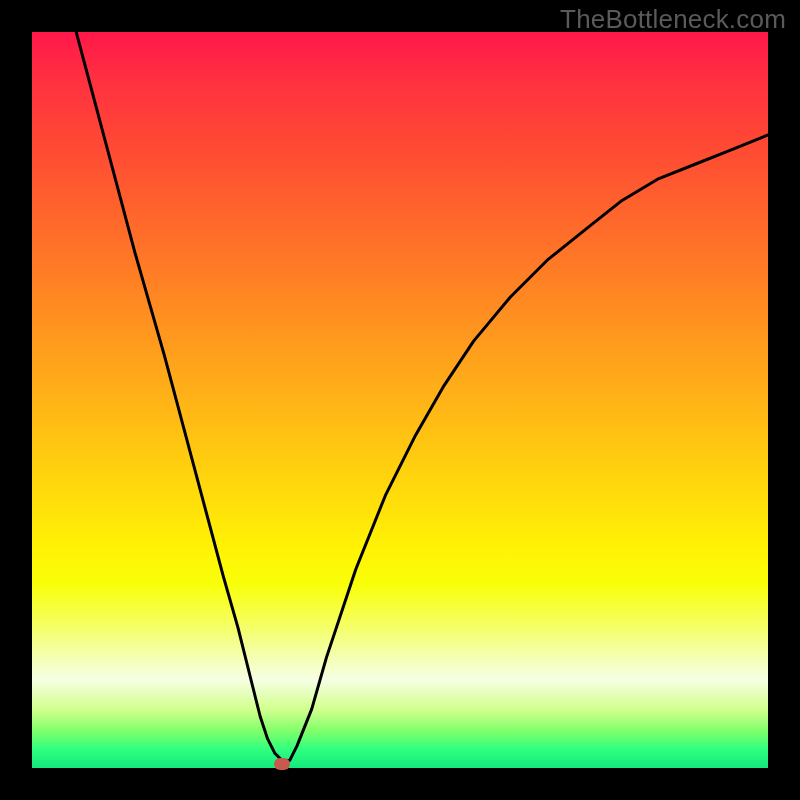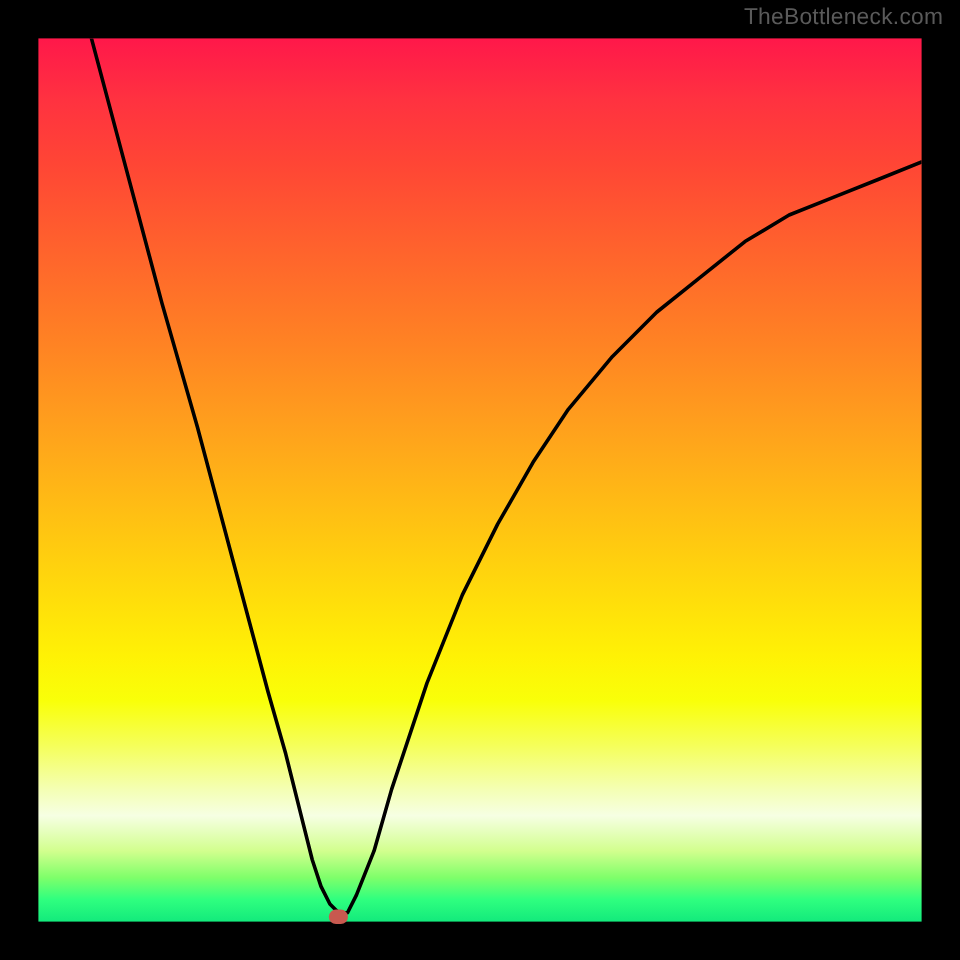--- a/index.html
+++ b/index.html
@@ -61,21 +61,21 @@
     height: 12px;
     background: #c8594f;
     border-radius: 6px;
     transform: translate(-50%, -50%);
   }
   .watermark {
     position: absolute;
     top: 4px;
     right: 14px;
     color: #5a5a5a;
-    font-size: 19px;
+    font-size: 26px;
     font-weight: 500;
     letter-spacing: 0.2px;
   }
 </style>
 </head>
 <body>
 
 <div class="frame">
   <div class="watermark">TheBottleneck.com</div>
 

